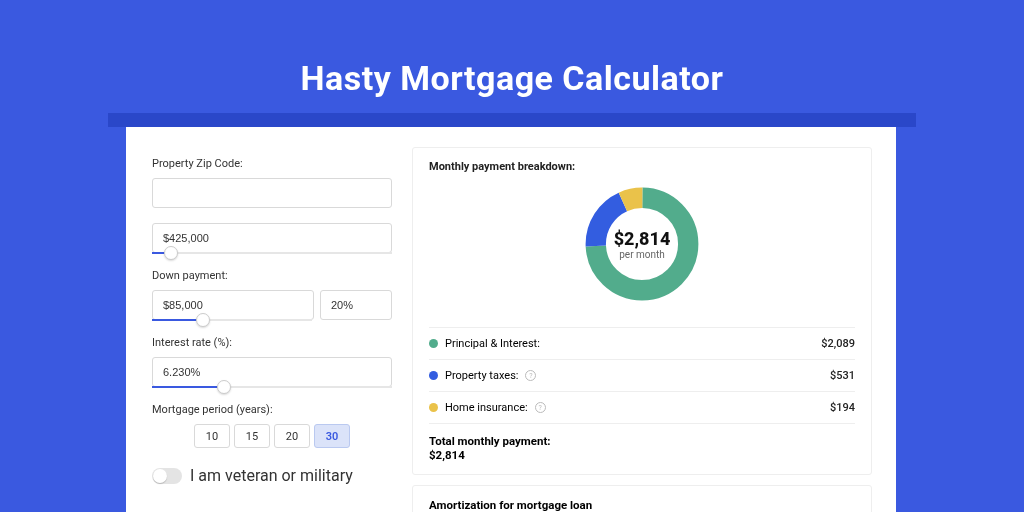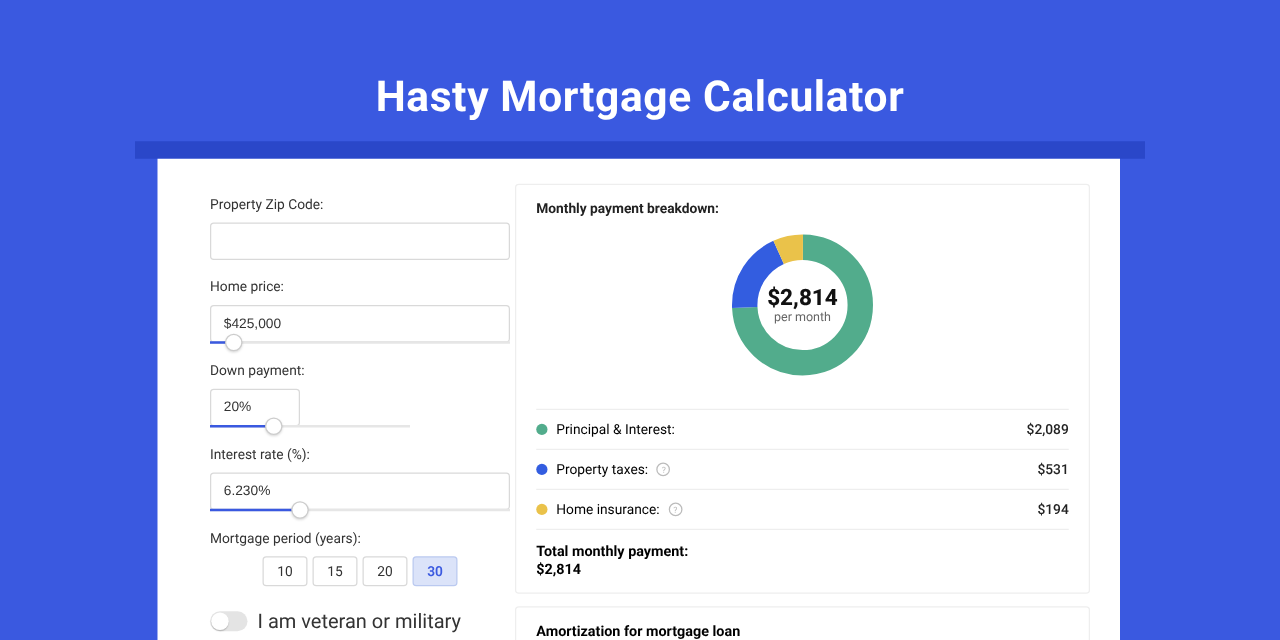--- a/index.html
+++ b/index.html
@@ -1,21 +1,21 @@
 <!DOCTYPE html>
 <html><head>
 <meta charset="utf-8">
 <style>
   * { box-sizing: border-box; margin: 0; padding: 0; }
   html, body { width: 1024px; height: 512px; overflow: hidden; font-family: -apple-system, BlinkMacSystemFont, "Segoe UI", Roboto, Arial, sans-serif; }
   .bg { width: 1024px; height: 512px; background: #3a59e0; position: relative; }
   .title { text-align: center; color: #fff; font-size: 34px; font-weight: 700; padding-top: 58px; letter-spacing: 0.5px; }
   .top-bar { position: absolute; top: 113px; left: 108px; width: 808px; height: 14px; background: #2a47c9; }
   .card { position: absolute; top: 127px; left: 126px; width: 770px; height: 385px; background: #fff; }
-  .left { position: absolute; left: 42px; top: 30px; width: 240px; }
+  .left { position: absolute; left: 26px; top: 30px; width: 240px; }
   .lbl { font-size: 11px; color: #333; margin-bottom: 8px; display: block; }
   .inp { width: 100%; height: 30px; border: 1px solid #d9d9d9; border-radius: 3px; padding: 0 10px; font-size: 11px; color: #333; background: #fff; }
   .row { margin-bottom: 15px; position: relative; }
   .slider-track { position: relative; height: 2px; background: #e6e6e6; margin-top: -1px; }
   .slider-fill { position: absolute; left: 0; top: 0; height: 2px; background: #3a59e0; }
   .slider-thumb { position: absolute; top: -6px; width: 14px; height: 14px; border-radius: 50%; background: #fff; border: 1px solid #ccc; box-shadow: 0 1px 2px rgba(0,0,0,0.15); }
   .dp-row { display: flex; gap: 6px; }
   .dp-amt { flex: 1; }
   .dp-pct { width: 72px; }
   .period-row { display: flex; gap: 4px; margin-top: 4px; justify-content: center; }
@@ -53,31 +53,31 @@
   <div class="card">
 
     <div class="left">
 
       <div class="row">
         <span class="lbl">Property Zip Code:</span>
         <input class="inp" value="" style="">
       </div>
 
       <div class="row">
-        <span class="lbl">Home price:</span>
         <input class="inp" value="$425,000" style="">
         <div class="slider-track">
           <div class="slider-fill" style="width:8%"></div>
           <div class="slider-thumb" style="left:calc(8% - 7px)"></div>
         </div>
       </div>
 
       <div class="row">
         <span class="lbl">Down payment:</span>
         <div class="dp-row">
+          <input class="inp dp-amt" value="$85,000" style="">
           <input class="inp dp-pct" value="20%" style="">
         </div>
         <div class="slider-track" style="width:160px">
           <div class="slider-fill" style="width:32%"></div>
           <div class="slider-thumb" style="left:calc(32% - 7px)"></div>
         </div>
       </div>
 
       <div class="row">
         <span class="lbl">Interest rate (%):</span>

